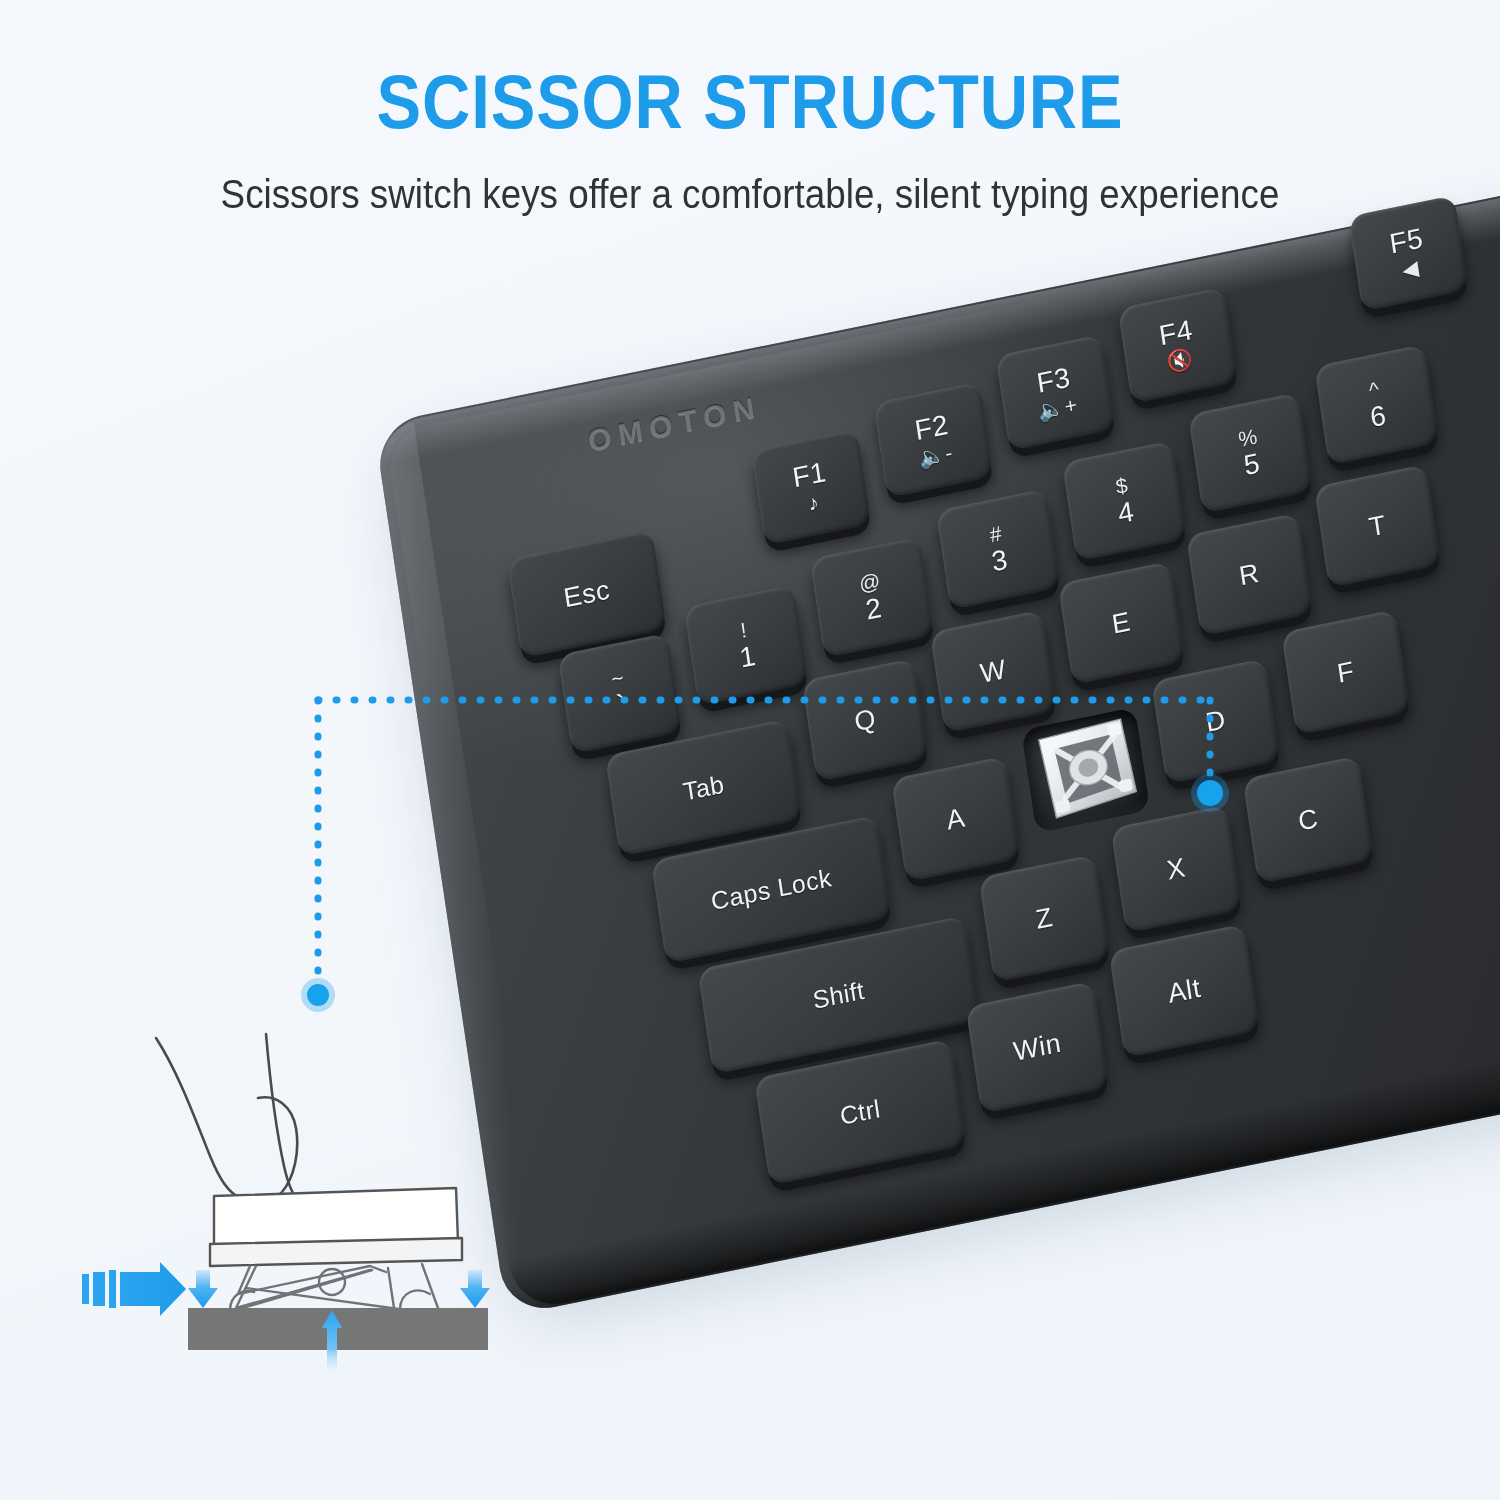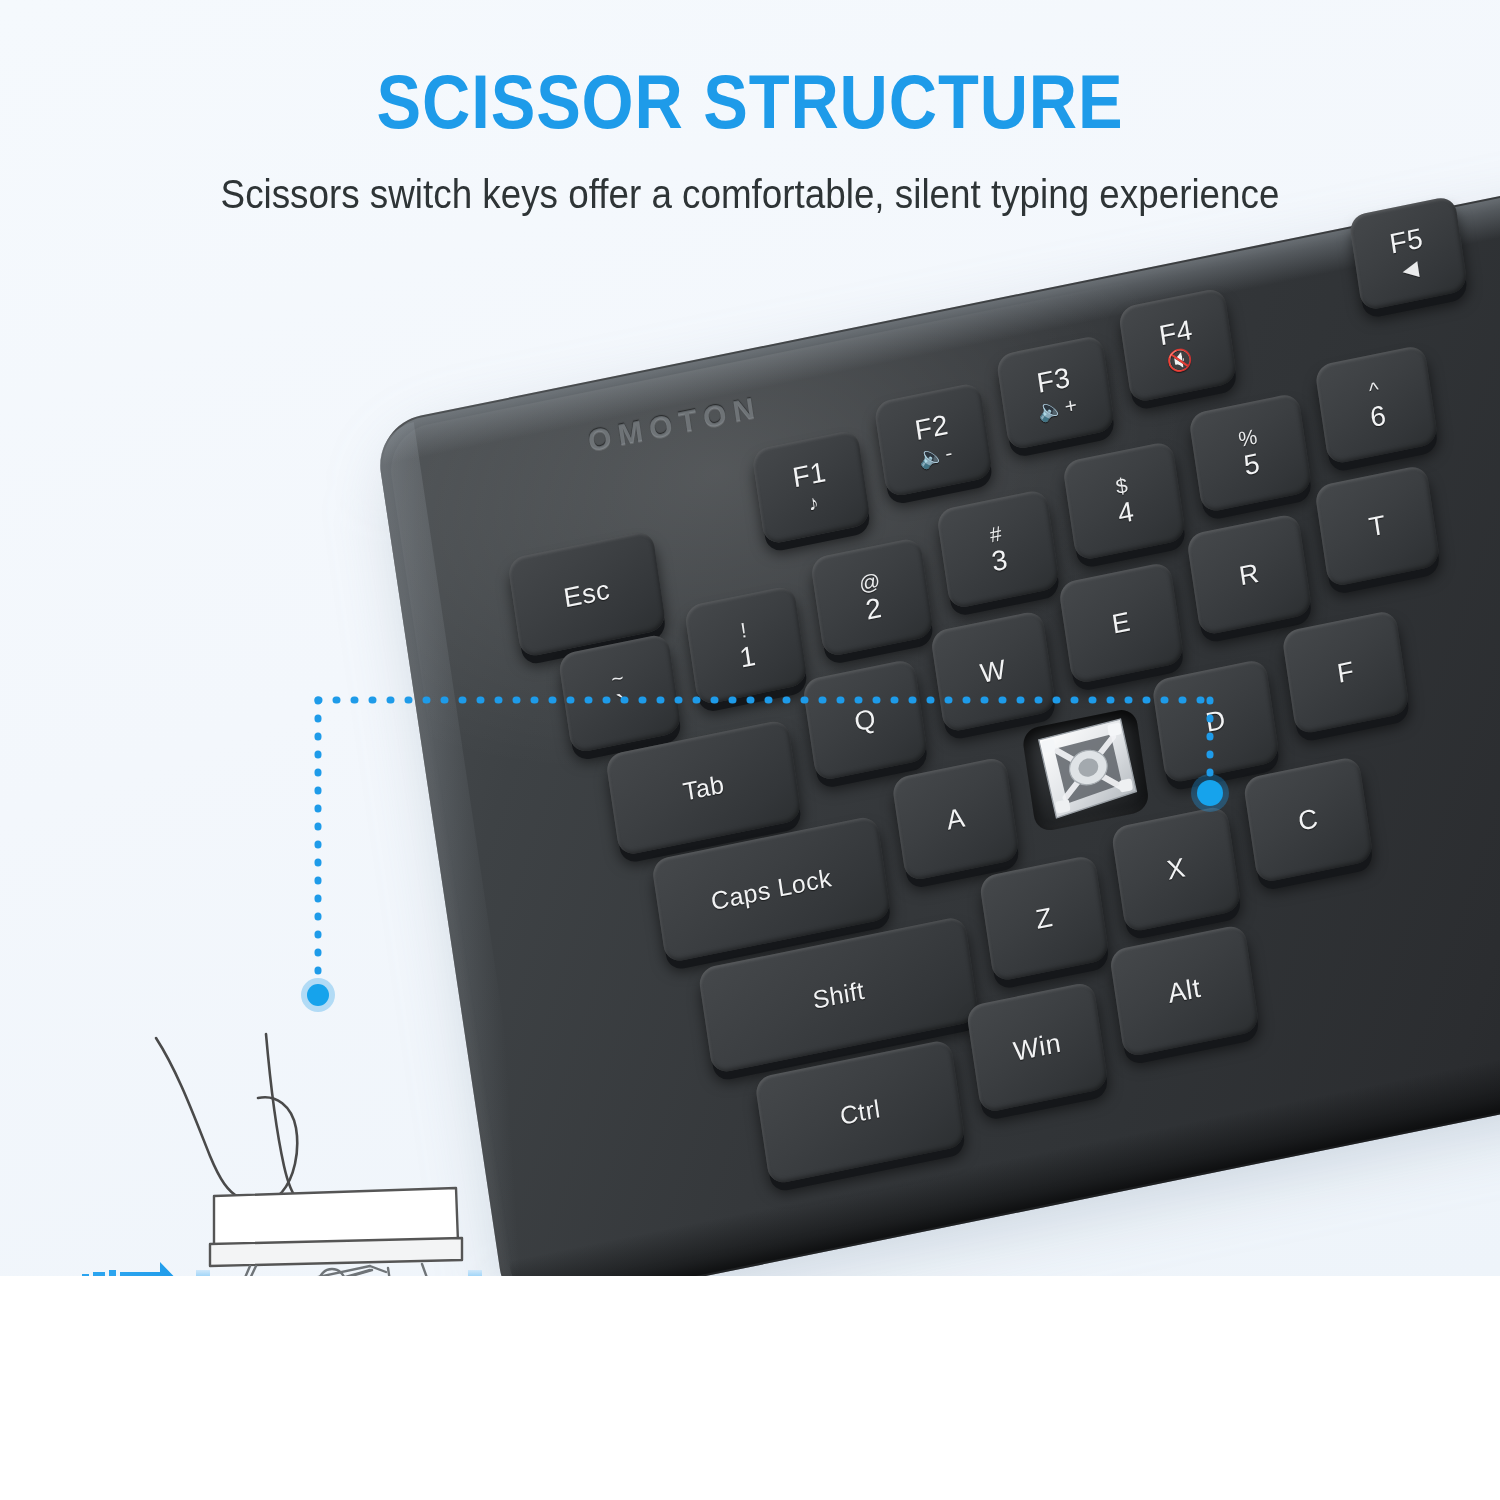--- a/index.html
+++ b/index.html
@@ -3,21 +3,21 @@
 <meta charset="utf-8">
 <style>
   * { box-sizing: border-box; margin: 0; padding: 0; }
   html, body {
     width: 1500px; height: 1500px;
     font-family: "Liberation Sans", sans-serif;
     overflow: hidden;
   }
   #stage {
     position: relative;
-    width: 1500px; height: 1276px;
+    width: 1500px; height: 1500px;
     background: linear-gradient(160deg, #f5f9fd 0%, #f3f7fc 45%, #eef4fa 100%);
     overflow: hidden;
   }
 
   
   .title {
     position: absolute;
     top: 58px; left: 0; width: 1500px;
     text-align: center;
     font-size: 76px;

